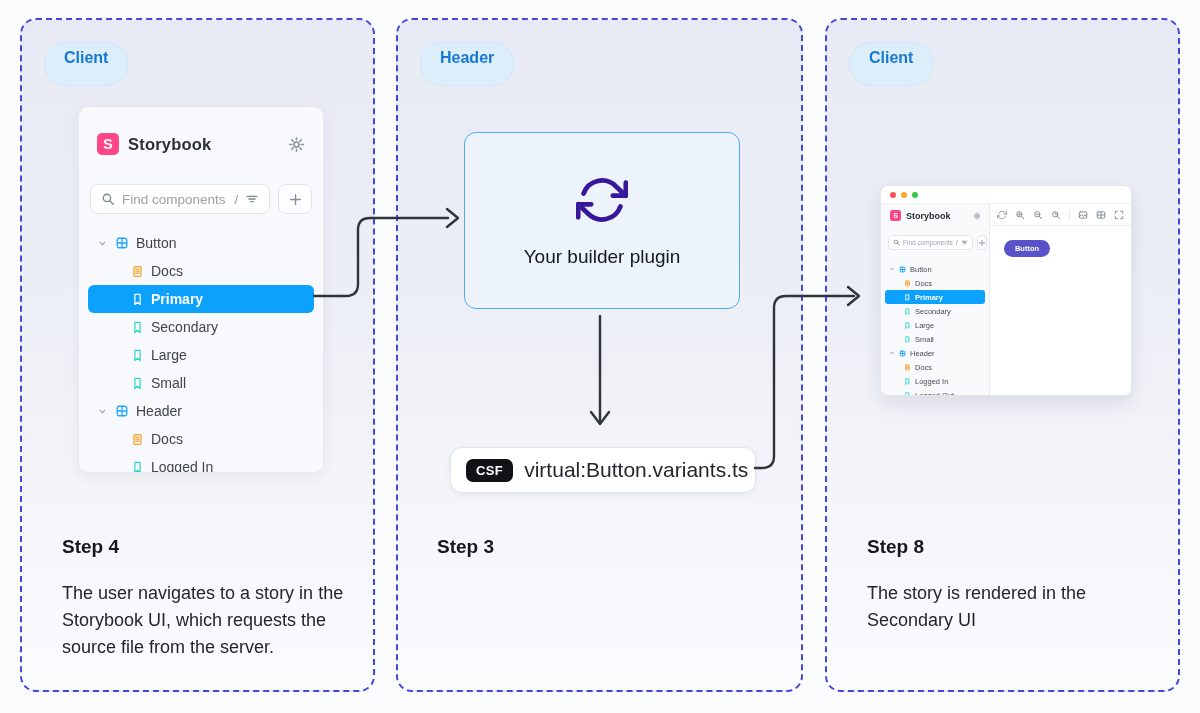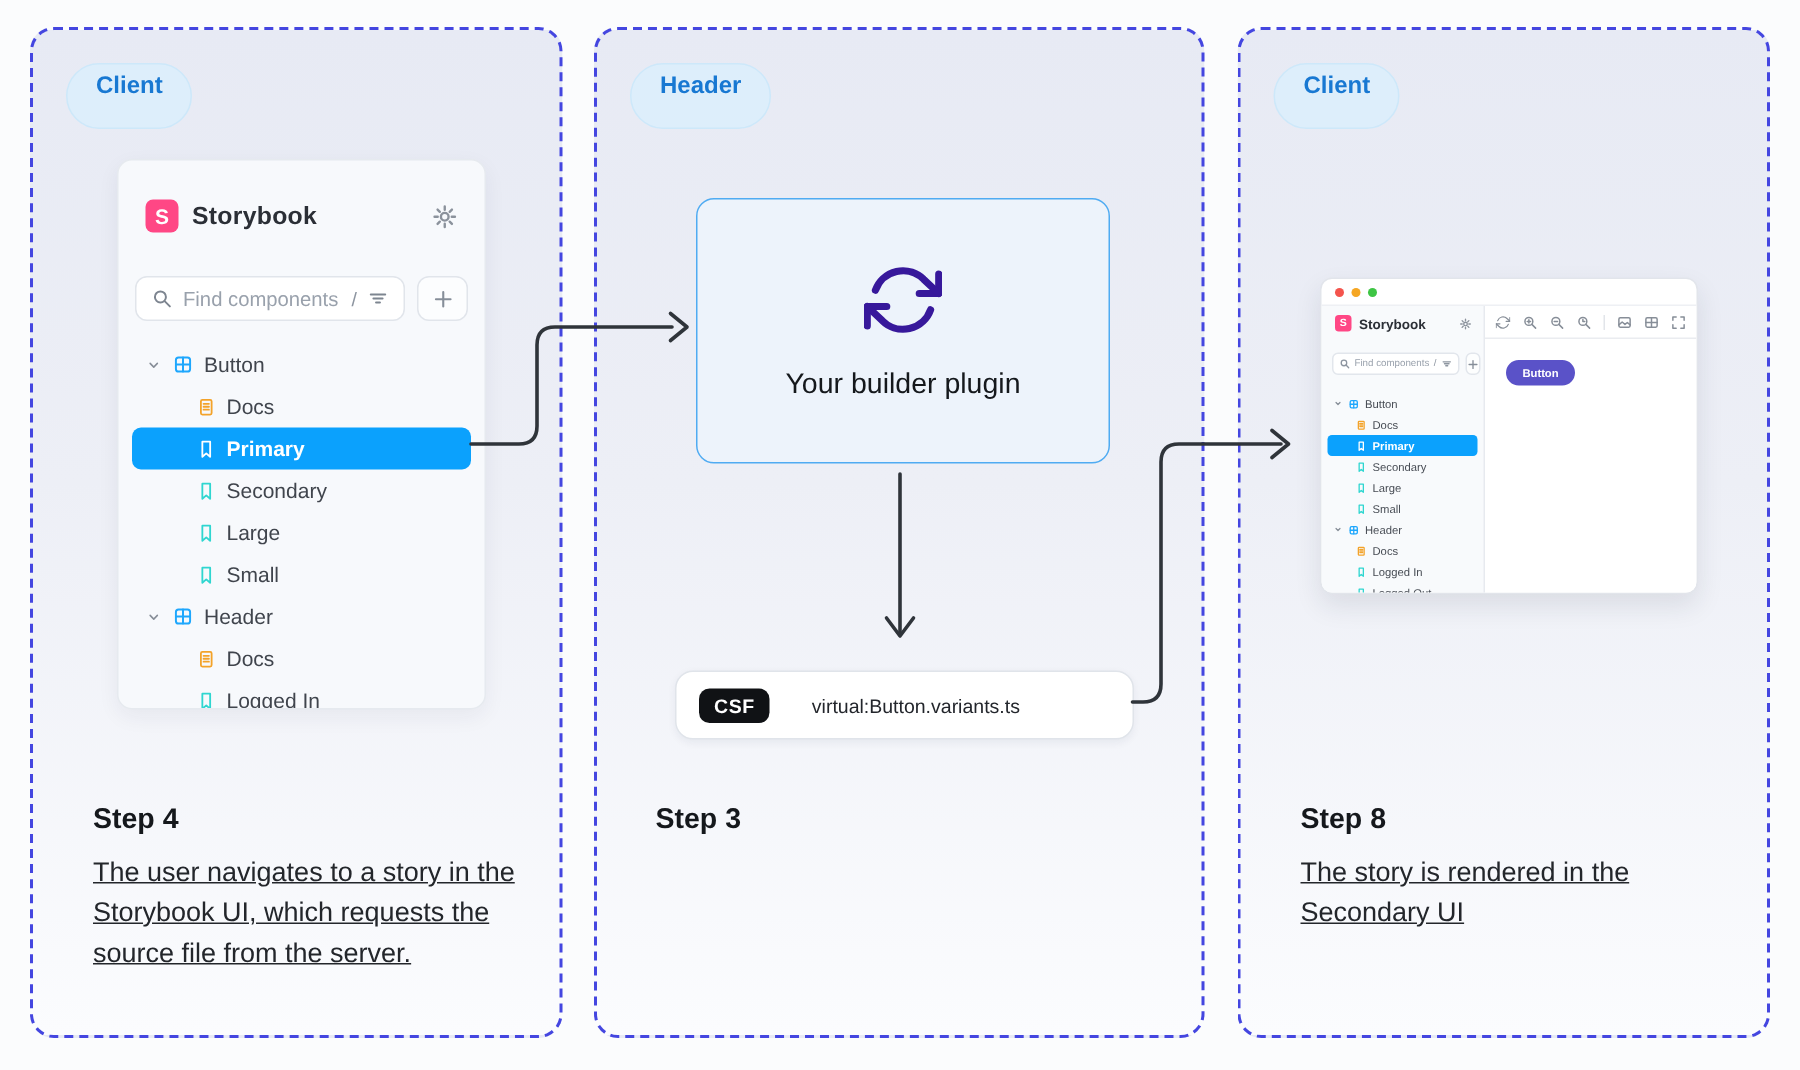--- a/index.html
+++ b/index.html
@@ -41,36 +41,36 @@
   .row.story { padding-left:43px; }
   .row .chev { color:#868d97; }
   .row .comp { color:#1ea7fd; }
   .row .doc  { color:#f3a32a; }
   .row .bm   { color:#2fd6d0; }
   .row.selected { background:#0ba1fd; color:#fff; font-weight:bold; }
   .row.selected .bm { color:#fff; }
 
   
   .step { position:absolute; left:40px; top:516px; width:300px; }
-  .step h3 { font-size:19px; font-weight:bold; color:#15181c; margin-bottom:10px; }
-  .step p  { font-size:18px; line-height:27px; color:#23262b;text-decoration:underline; }
+  .step h3 { font-size:19px; font-weight:bold; color:#15181c; margin-bottom:22px; }
+  .step p  { font-size:18px; line-height:27px; color:#23262b; }
   .p2 .step { left:39px; }
 
   
   .plugin-box { position:absolute; left:66px; top:112px; width:276px; height:177px; border:1.5px solid #4fabf2;
                 border-radius:12px; background:#edf3fb; display:flex; flex-direction:column;
                 align-items:center; justify-content:center; gap:20px; }
   .sync-ic { color:#37189b; }
   .plugin-label { font-size:19px; font-weight:normal; color:#15181c; }
   .csf-pill { position:absolute; left:52px; top:427px; width:306px; height:46px; background:#fff;
               border:1px solid #e0e4ea; border-radius:12px; box-shadow:0 2px 6px rgba(20,30,60,.06);
-              display:flex; align-items:center; gap:28px; padding:0 15px; }
+              display:flex; align-items:center; gap:11px; padding:0 15px; }
   .csf-badge { background:#101215; color:#fff; font-size:13px; font-weight:bold; letter-spacing:.4px;
                padding:4px 10px; border-radius:7px; }
-  .csf-path { font-size:13px; color:#23262c; }
+  .csf-path { font-size:21px; color:#23262c; }
 
   
   .mini-window { position:absolute; left:53px; top:165px; width:252px; height:211px; background:#fff;
                  border:1px solid #e2e5eb; border-radius:8px; box-shadow:0 8px 18px rgba(25,35,60,.10); overflow:hidden; }
   .mini-titlebar { height:18px; display:flex; align-items:center; gap:5px; padding:0 9px; border-bottom:1px solid #eef0f4; }
   .dot { width:6px; height:6px; border-radius:50%; }
   .dot.r { background:#f4544d; } .dot.y { background:#f5a623; } .dot.g { background:#3ec544; }
   .mini-body { display:flex; height:192px; }
   .mini-sidebar { width:125px; background:#f8fafc; border-right:1px solid #e7eaef; overflow:hidden; }
   .mini-logo-row { display:flex; align-items:center; gap:5px; padding:6px 8px 0 9px; }

